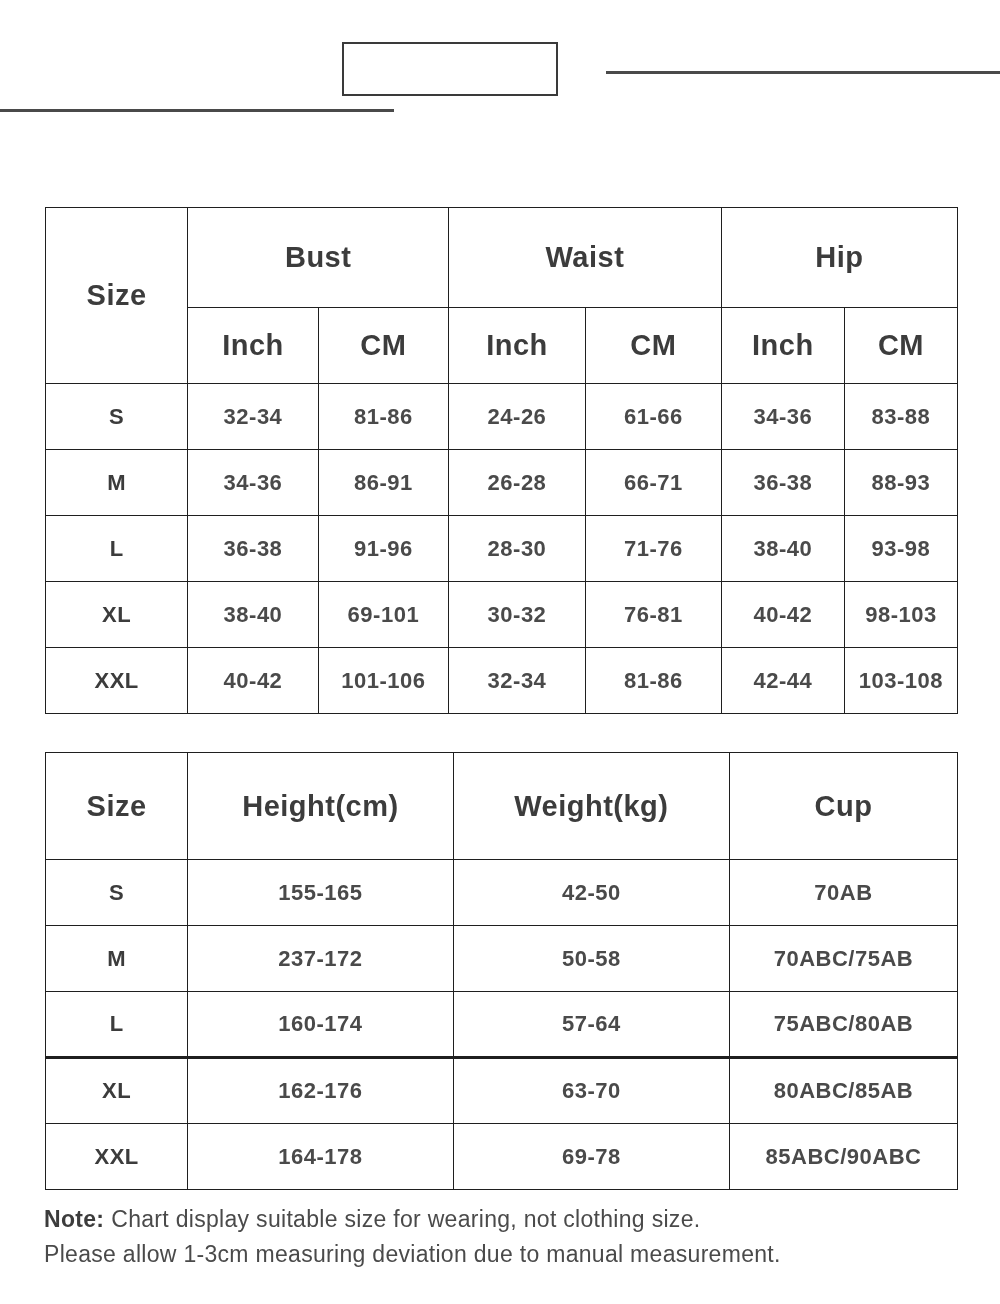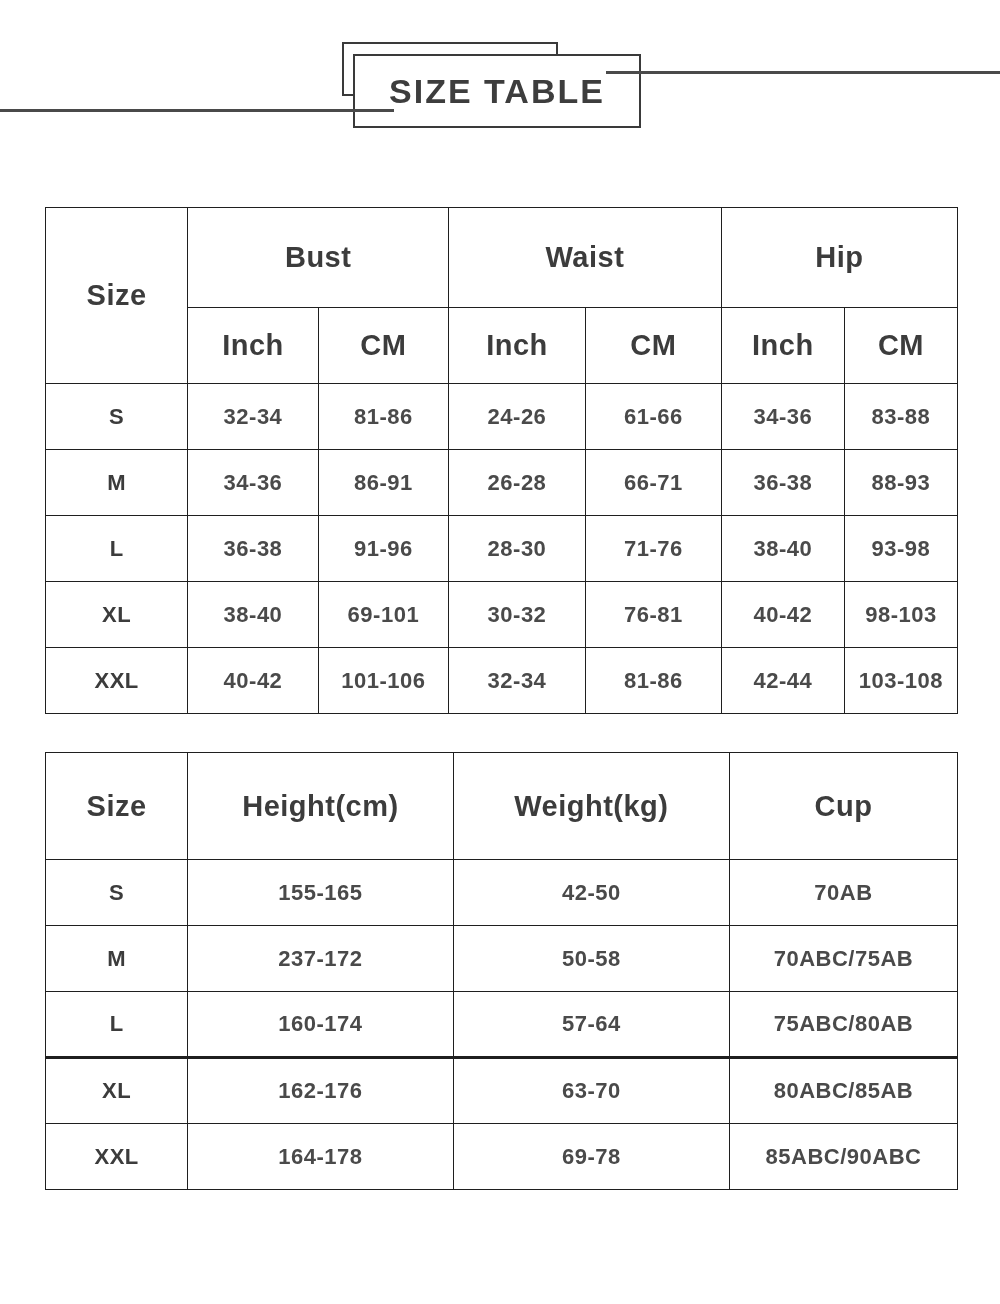--- a/index.html
+++ b/index.html
@@ -44,23 +44,20 @@
           font-size: 23px; color: #4a4a4a; line-height: 35px; letter-spacing: 0.3px; }
   .note strong { font-weight: 700; color: #3c3c3c; margin-right: 7px; }
 </style>
 </head>
 <body>
 
 <div class="title-wrap">
   <div class="line line-left"></div>
   <div class="line line-right"></div>
   <div class="rect-back"></div>
-  <div class="rect-front">
-    <span class="title-text">SIZE TABLE</span>
-  </div>
 </div>
 
 <table id="size-table">
   <colgroup>
     <col style="width:15.6%">
       <col style="width:14.3%">
       <col style="width:14.3%">
     <col style="width:15.0%">
       <col style="width:14.9%">
       <col style="width:13.5%">
@@ -174,13 +171,15 @@
       <tr>
         <td class="c-size">XXL</td>
         <td class="c-val">164-178</td>
         <td class="c-val">69-78</td>
         <td class="c-val">85ABC/90ABC</td>
       </tr>
     </tbody>
 </table>
 
 <div class="note">
+  <p><strong>Note:</strong><span>Chart display suitable size for wearing, not clothing size.</span></p>
+  <p>Please allow 1-3cm measuring deviation due to manual measurement.</p>
 </div>
 
 </body></html>

